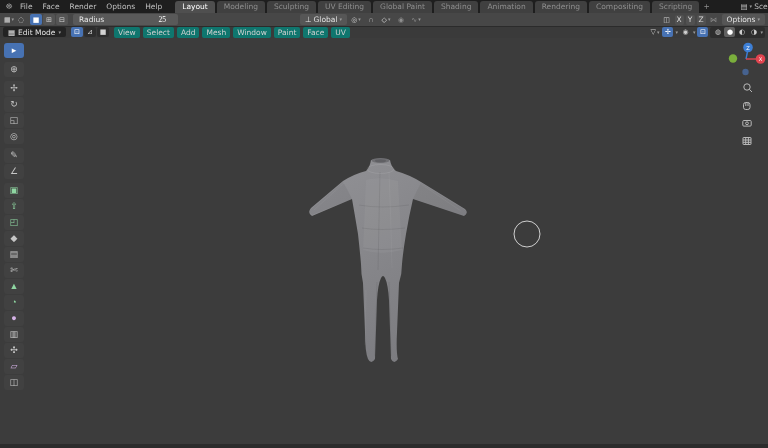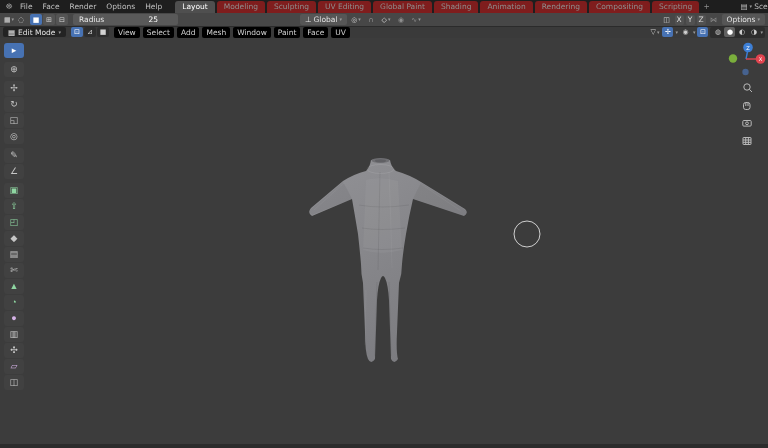--- a/index.html
+++ b/index.html
@@ -6,54 +6,54 @@
   body{width:768px;height:448px;position:relative;overflow:hidden;
        background:#3c3c3c;font-family:"DejaVu Sans","Liberation Sans",sans-serif;
        font-size:7.5px;color:#c8c8c8;}
   
   .row1{position:absolute;top:0;left:0;right:0;height:13px;background:#1e1e1e;
         display:flex;align-items:center;padding:0 3px;white-space:nowrap;}
   .logo{width:12px;text-align:center;color:#9a9a9a;font-size:8px;}
   .menubar{display:flex;align-items:center;}
   .menu-item{padding:0 5px;color:#c0c0c0;}
   .tabs{display:flex;gap:2px;margin-left:8px;align-items:center;height:18px;}
-  .tab{padding:1px 7px 2px;background:#7f1d1d;color:#8e8e8e;border-radius:3px 3px 0 0;}
+  .tab{padding:1px 7px 2px;background:#404040;color:#8e8e8e;border-radius:3px 3px 0 0;}
   .tab.active{background:#4f4f4f;color:#ffffff;}
   .add-tab{color:#8e8e8e;padding:0 4px;}
   .scene{margin-left:auto;display:flex;align-items:center;gap:2px;margin-right:-12px;color:#c0c0c0;}
   .caret{font-size:5px;color:#9a9a9a;line-height:1;}
   
   .row2{position:absolute;top:13px;left:0;right:0;height:13px;background:#474747;
         display:flex;align-items:center;padding:0 3px;white-space:nowrap;}
   .icon-btn{display:inline-flex;align-items:center;justify-content:center;gap:1px;
             height:11px;min-width:12px;border-radius:2px;color:#d3d3d3;font-size:7px;}
   .sel-group{display:flex;gap:1px;margin-left:3px;}
   .sel-group .icon-btn{background:#545454;width:12px;}
   .sel-group .icon-btn.active{background:#4772b3;color:#fff;}
   .slider{display:flex;align-items:center;background:#595959;border-radius:2px;height:11px;
           width:93px;margin-left:5px;padding:0 6px;color:#e8e8e8;gap:28px;}
-  .slider .val{margin-left:auto;margin-right:14px;color:#ffffff;}
+  .slider .val{margin-left:auto;margin-right:6px;color:#ffffff;font-family:Liberation Serif, serif;}
   .ts-center{position:absolute;left:300px;display:flex;align-items:center;gap:3px;}
   .pill{display:inline-flex;align-items:center;gap:2px;background:#565656;height:11px;
         border-radius:2px;padding:0 5px;color:#e3e3e3;}
   .dim{color:#8f8f8f;}
   .ts-right{margin-left:auto;display:flex;align-items:center;gap:2px;}
   .axis-btn{width:9px;height:10px;background:#515151;border-radius:2px;display:inline-flex;
             align-items:center;justify-content:center;color:#dddddd;}
   
   .row3{position:absolute;top:26px;left:0;right:0;height:12px;background:#3a3a3a;
         display:flex;align-items:center;gap:2px;padding:0 3px;white-space:nowrap;
         box-shadow:0 1px 0 rgba(0,0,0,.25) inset;}
   .mode-pill{display:inline-flex;align-items:center;gap:3px;background:#232323;height:10px;
              border-radius:2px;padding:0 5px;color:#e6e6e6;}
   .vsel{display:flex;gap:1px;margin:0 3px;}
   .vsel .icon-btn{background:#2d2d2d;width:12px;height:10px;}
   .vsel .icon-btn.active{background:#4772b3;color:#fff;}
   .vmenus{display:flex;gap:3px;}
-  .hmenu{padding:1px 4px;background:#000000;border-radius:2px;color:#d2d2d2;}
+  .hmenu{padding:1px 4px;background:#0f766e;border-radius:2px;color:#d2d2d2;}
   .vh-right{margin-left:auto;display:flex;align-items:center;gap:2px;}
   .vh-icon{display:inline-flex;align-items:center;gap:1px;height:10px;min-width:11px;
            justify-content:center;border-radius:2px;color:#cfcfcf;font-size:7px;}
   .blue{background:#4772b3;color:#fff;}
   .shade-group{display:flex;align-items:center;background:#2d2d2d;border-radius:2px;
                padding:0 2px;gap:1px;height:11px;}
   .shade-group .vh-icon.active{background:#616161;color:#fff;}
   
   .viewport{position:absolute;top:38px;left:0;right:0;bottom:0;background:#3c3c3c;}
   .viewport svg{position:absolute;inset:0;}

